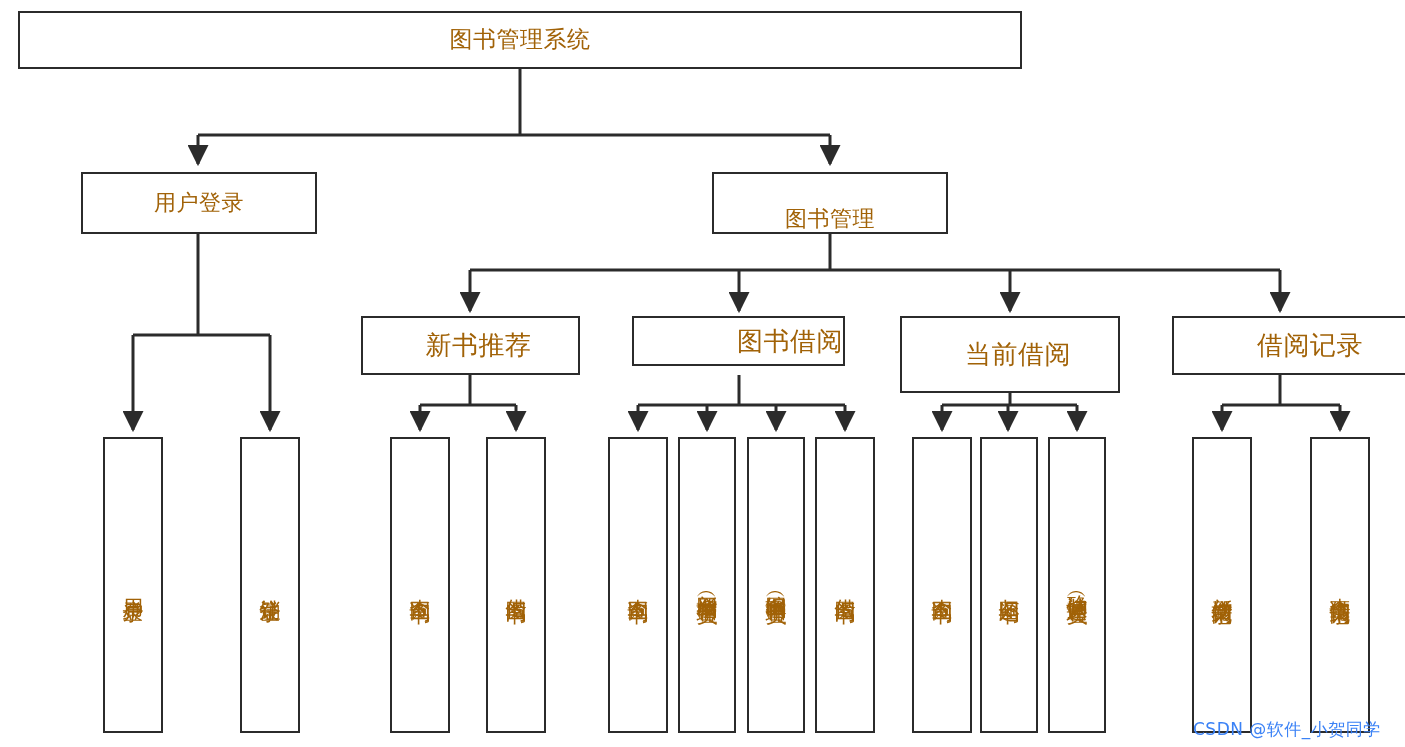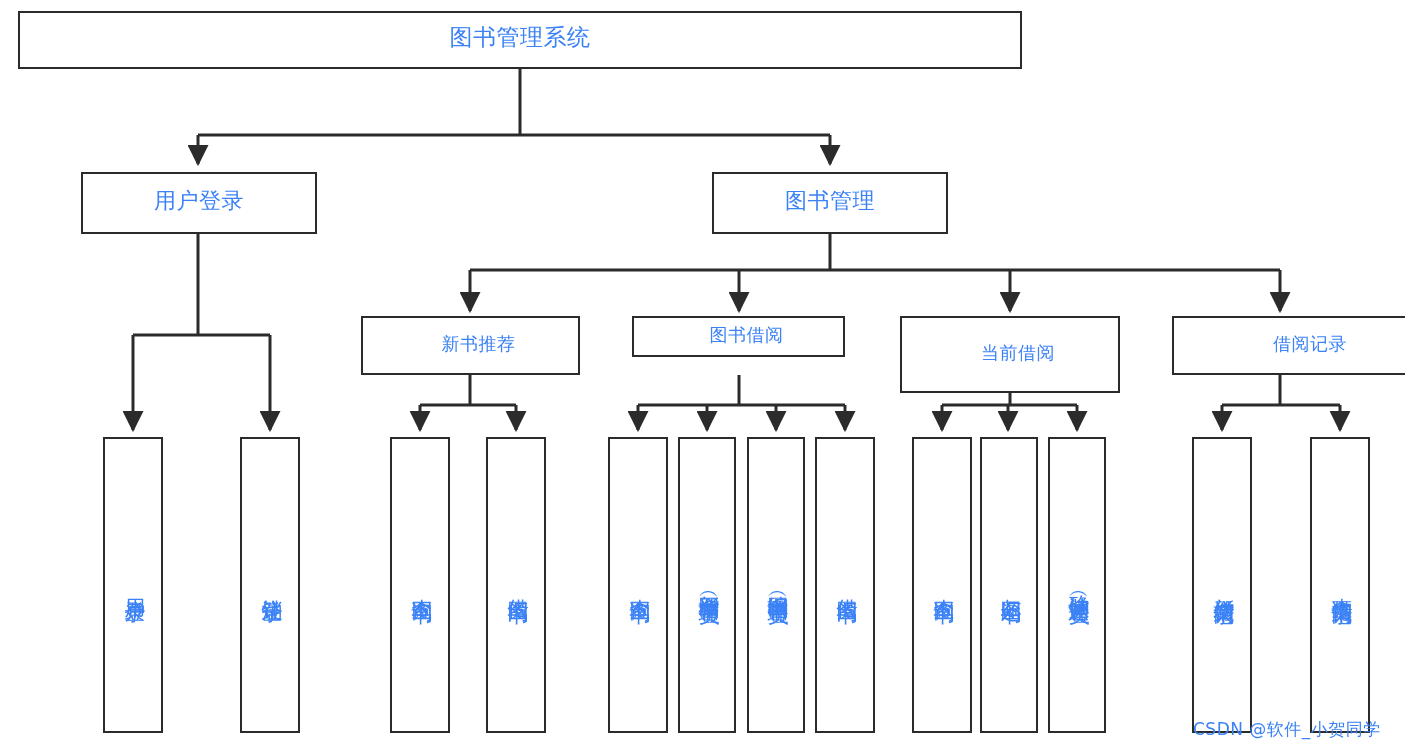--- a/index.html
+++ b/index.html
@@ -25,33 +25,32 @@
     height: 747px;
   }
   .node {
     position: absolute;
     box-sizing: border-box;
     border: 2px solid #2b2b2b;
     background: #ffffff;
     display: flex;
     align-items: center;
     justify-content: center;
-    color: #3b82f6;
+    color: #a16207;
     z-index: 2;
-    font-family: Liberation Mono, monospace;
   }
   .node .label {
     display: block;
     text-align: center;
     line-height: 1.18;
     letter-spacing: 0.5px;
   }
   .node.root .label { font-size: 23px; }
   .node.level1 .label { font-size: 22px; }
-  .node.level2 .label { font-size: 18px; margin-left: 16px; }
+  .node.level2 .label { font-size: 26px; margin-left: 16px; }
 
   .node.leaf {
     align-items: center;
     justify-content: center;
     padding: 10px 0;
   }
   .node.leaf .label {
     writing-mode: vertical-rl;
     text-orientation: upright;
     font-size: 21px;
@@ -123,28 +122,28 @@
     </g>
   </svg>
 
   <div class="node root" style="left:18px; top:11px; width:1004px; height:58px;">
     <span class="label">图书管理系统</span>
   </div>
 
   <div class="node level1" style="left:81px; top:172px; width:236px; height:62px;">
     <span class="label">用户登录</span>
   </div>
-  <div class="node level1" style="left:712px; top:172px; width:236px; height:62px;">
+  <div class="node level1" style="left:712px; top:172px; width:236px; height:62px;align-items:flex-end;">
     <span class="label">图书管理</span>
   </div>
 
   <div class="node level2" style="left:361px; top:316px; width:219px; height:59px;">
     <span class="label">新书推荐</span>
   </div>
-  <div class="node level2" style="left:632px; top:316px; width:213px; height:41px;">
+  <div class="node level2" style="left:632px; top:316px; width:213px; height:50px;justify-content:flex-end;">
     <span class="label">图书借阅</span>
   </div>
   <div class="node level2" style="left:900px; top:316px; width:220px; height:77px;">
     <span class="label">当前借阅</span>
   </div>
   <div class="node level2" style="left:1172px; top:316px; width:260px; height:59px;">
     <span class="label">借阅记录</span>
   </div>
 
   <div class="node leaf" style="left:103px; top:437px; width:60px; height:296px;">

